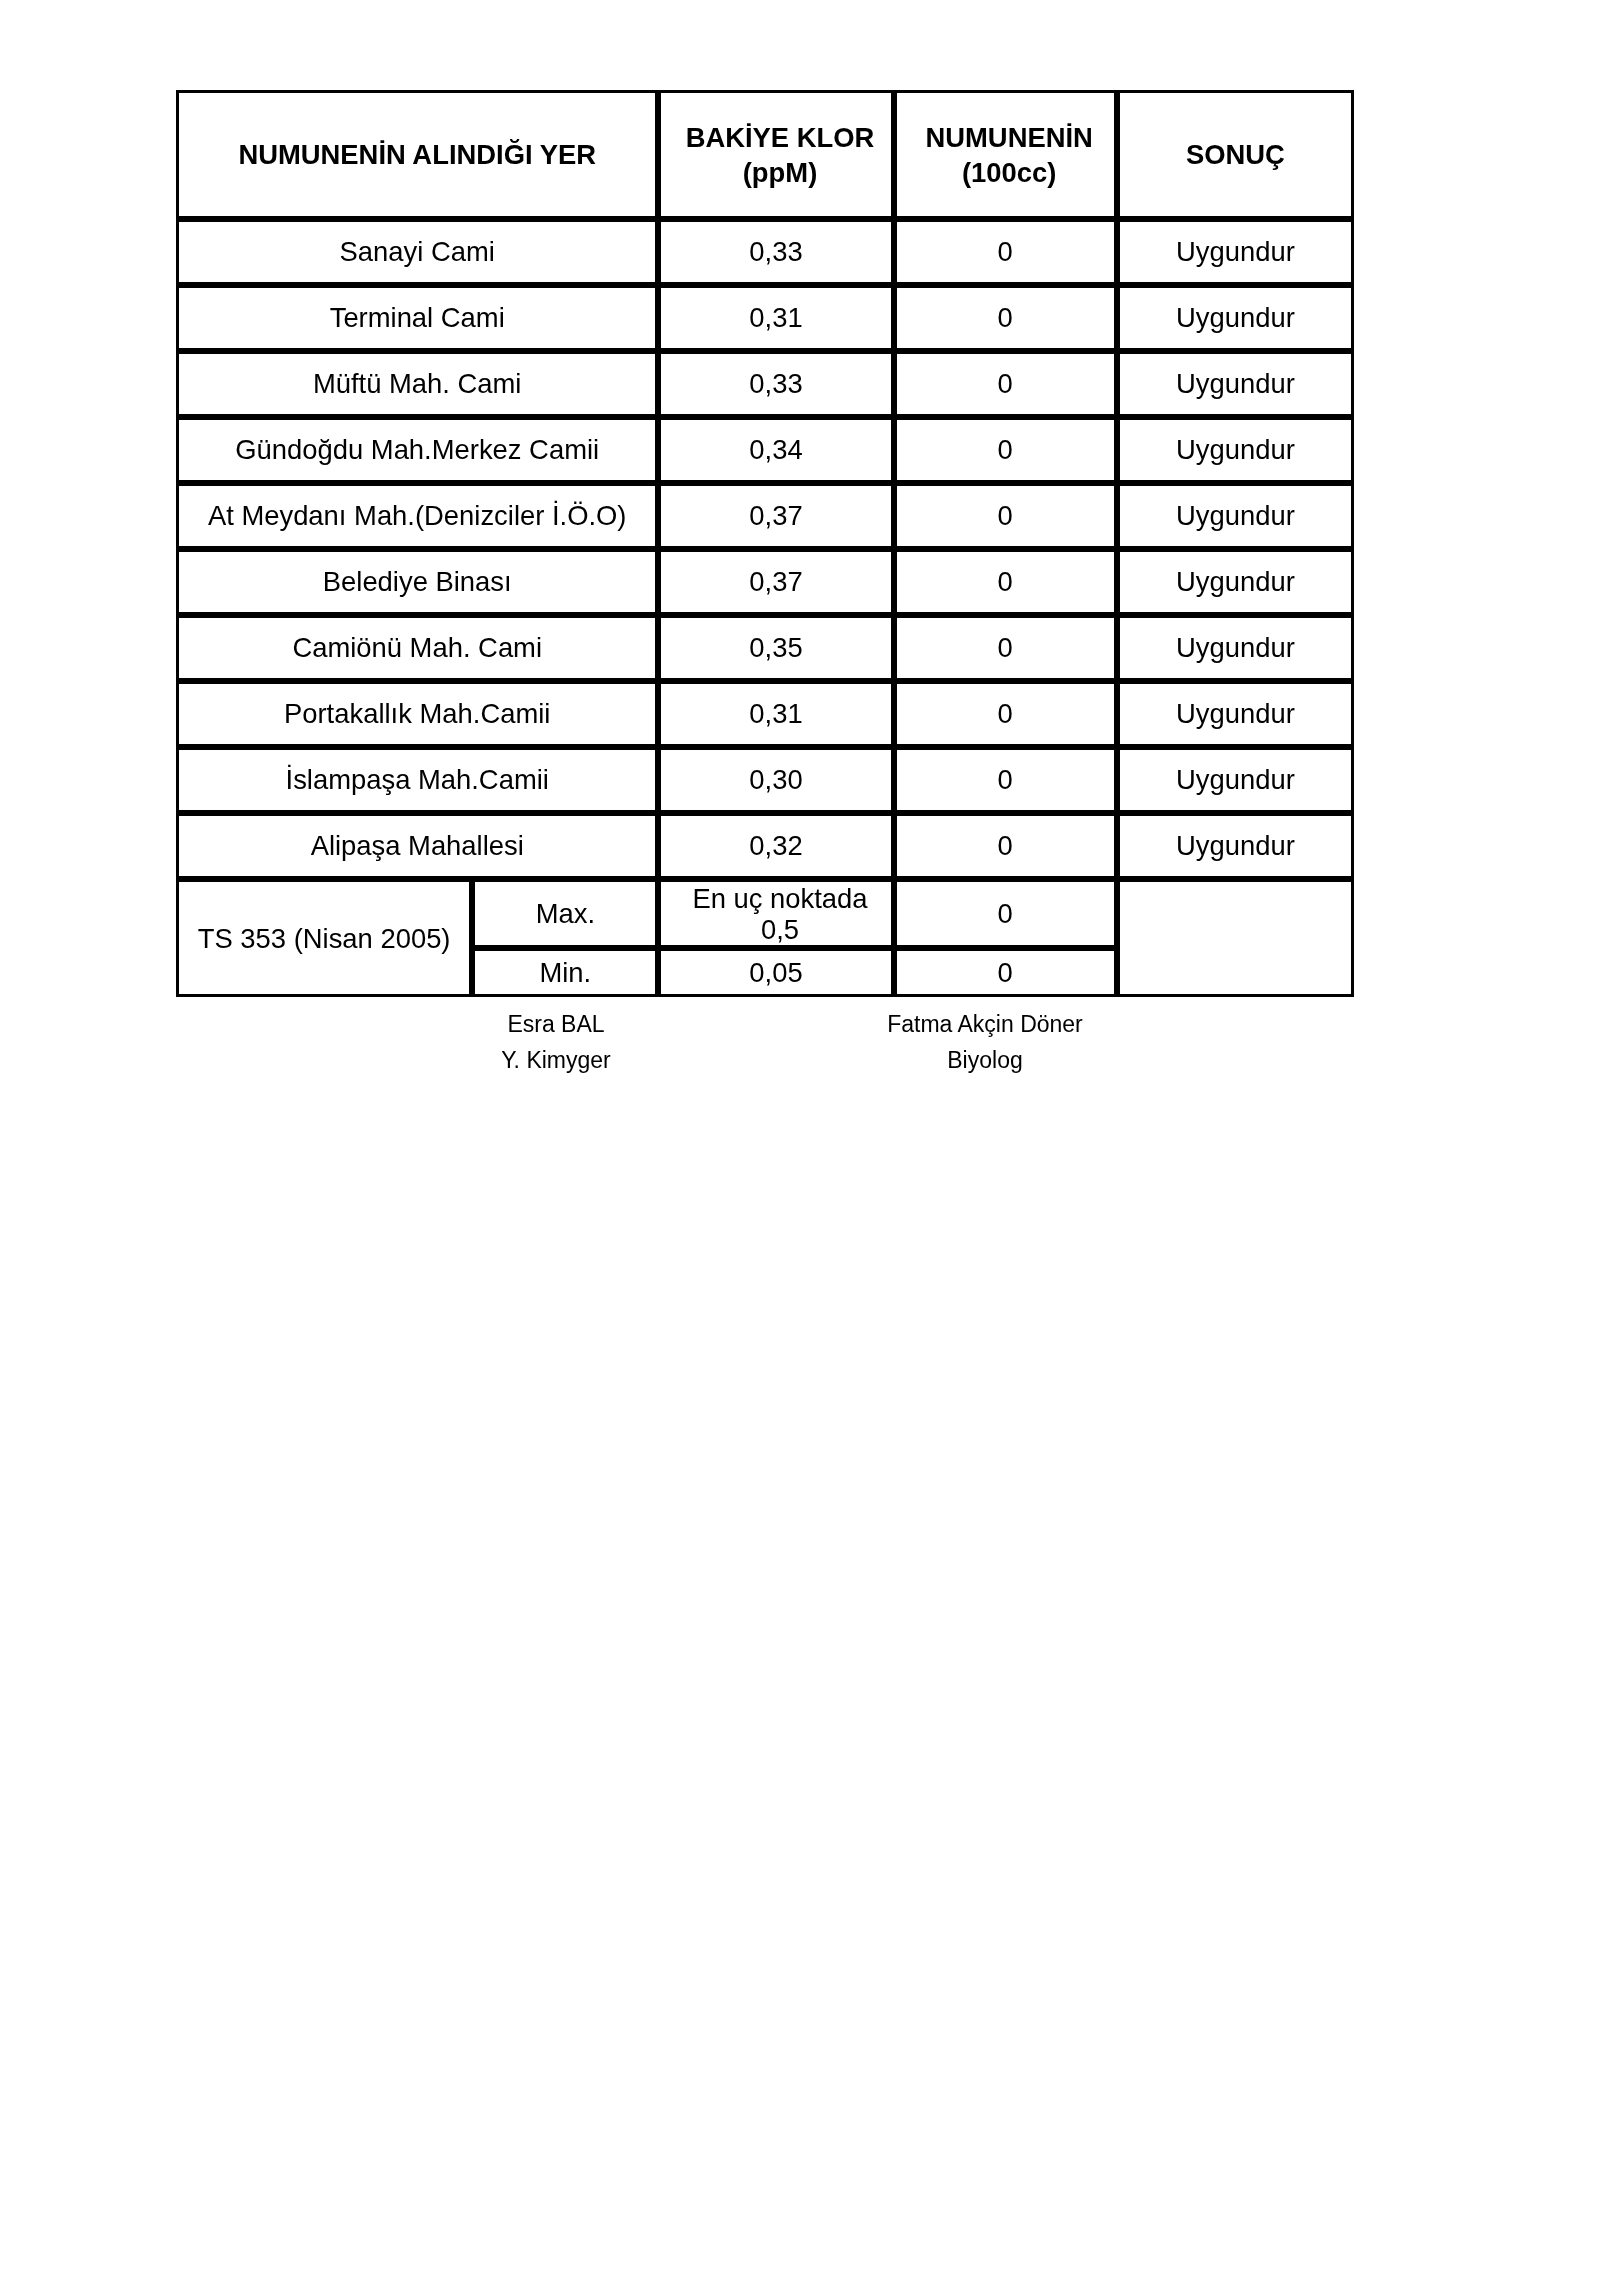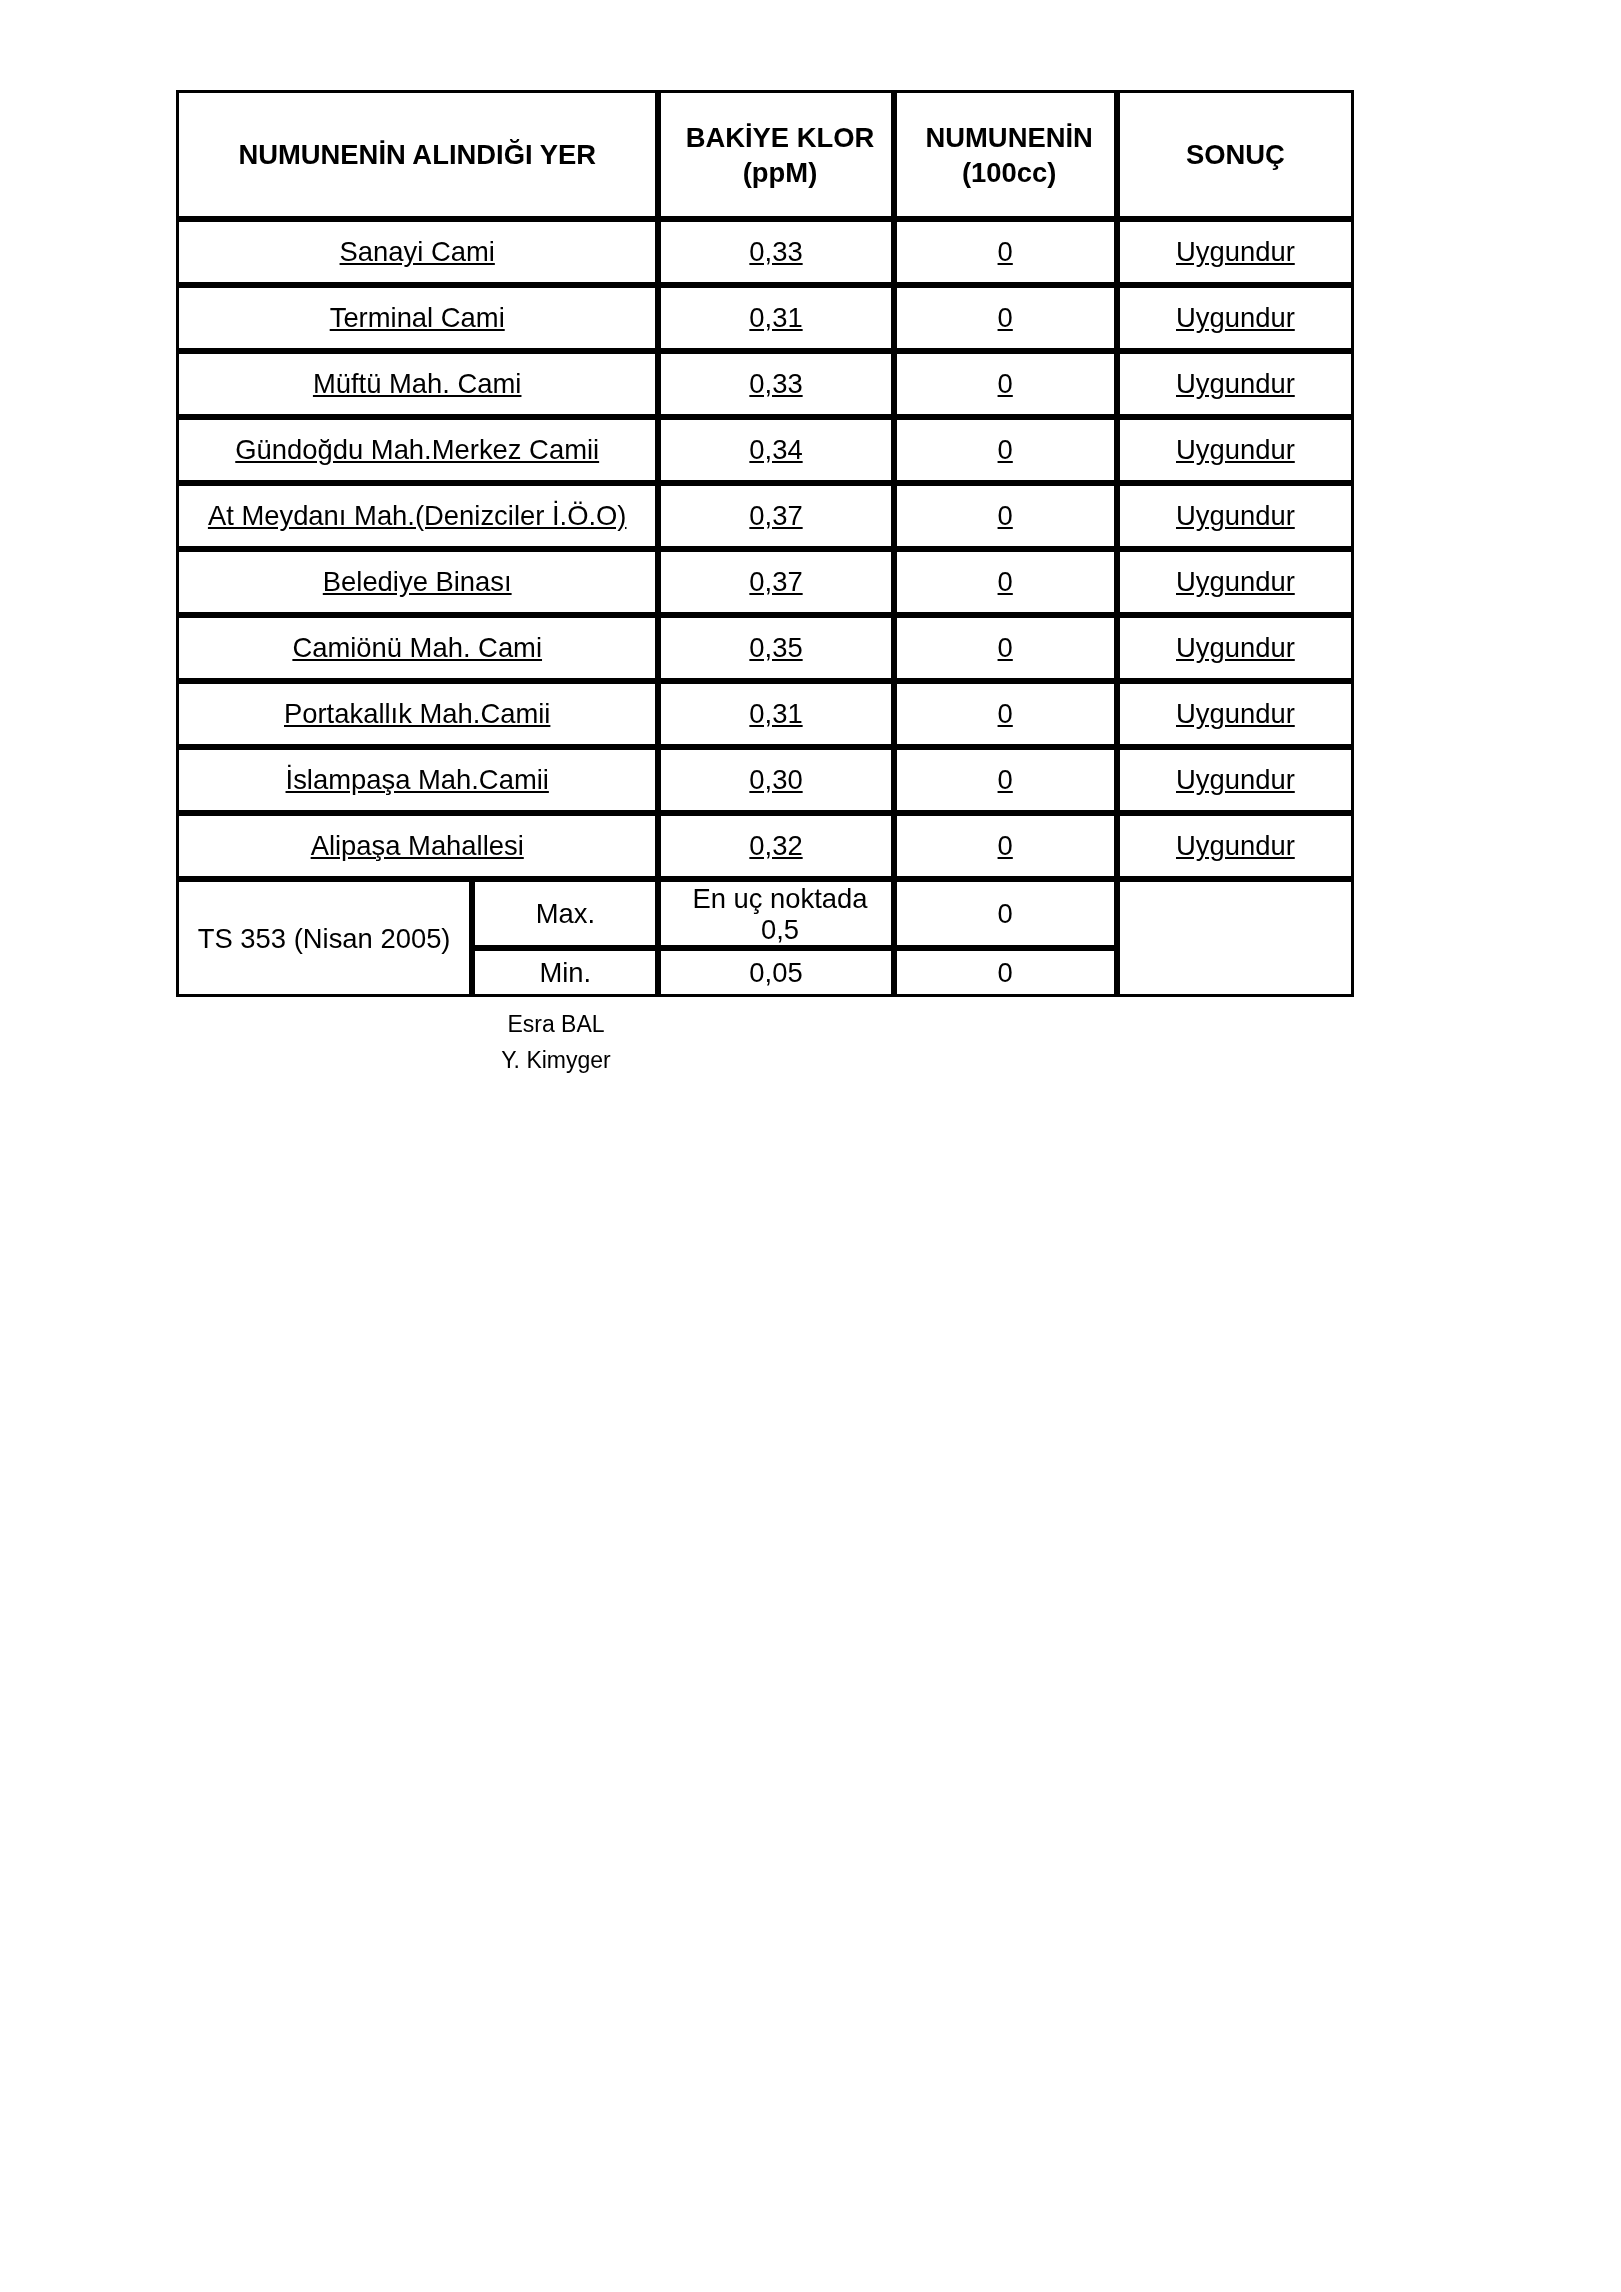--- a/index.html
+++ b/index.html
@@ -25,21 +25,21 @@
   table.report td, table.report th {
     border: 3.9px solid #000000;
     background: #ffffff;
     font-size: 27.4px;
     vertical-align: middle;
     text-align: center;
     overflow: hidden;
     padding: 0;
   }
   tr.r-head  td, tr.r-head th { height: 129px; font-weight: bold; line-height: 35px; }
-  tr.r-data  td { height: 66px; text-decoration: underline; }
+  tr.r-data  td { height: 66px; }
   tr.r-max   td { height: 69px; line-height: 31px; }
   tr.r-min   td { height: 49px; text-align: center; }
   .cell-left { text-align: left; padding-left: 13.7px; }
   .two-line span { display: block; margin-left: 8px; }
   .sig {
     position: absolute;
     top: 1006px;
     width: 392px;
     text-align: center;
     font-size: 23px;
@@ -152,15 +152,19 @@
       <td>0,05</td>
       <td>0</td>
     </tr>
   </tbody>
     </table>
 
   <div class="sig sig-left">
     <div>Esra BAL</div>
     <div>Y. Kimyger</div>
   </div>
+  <div class="sig sig-right">
+    <div>Fatma Akçin Döner</div>
+    <div>Biyolog</div>
+  </div>
 
 </div>
 
 
 </body></html>

